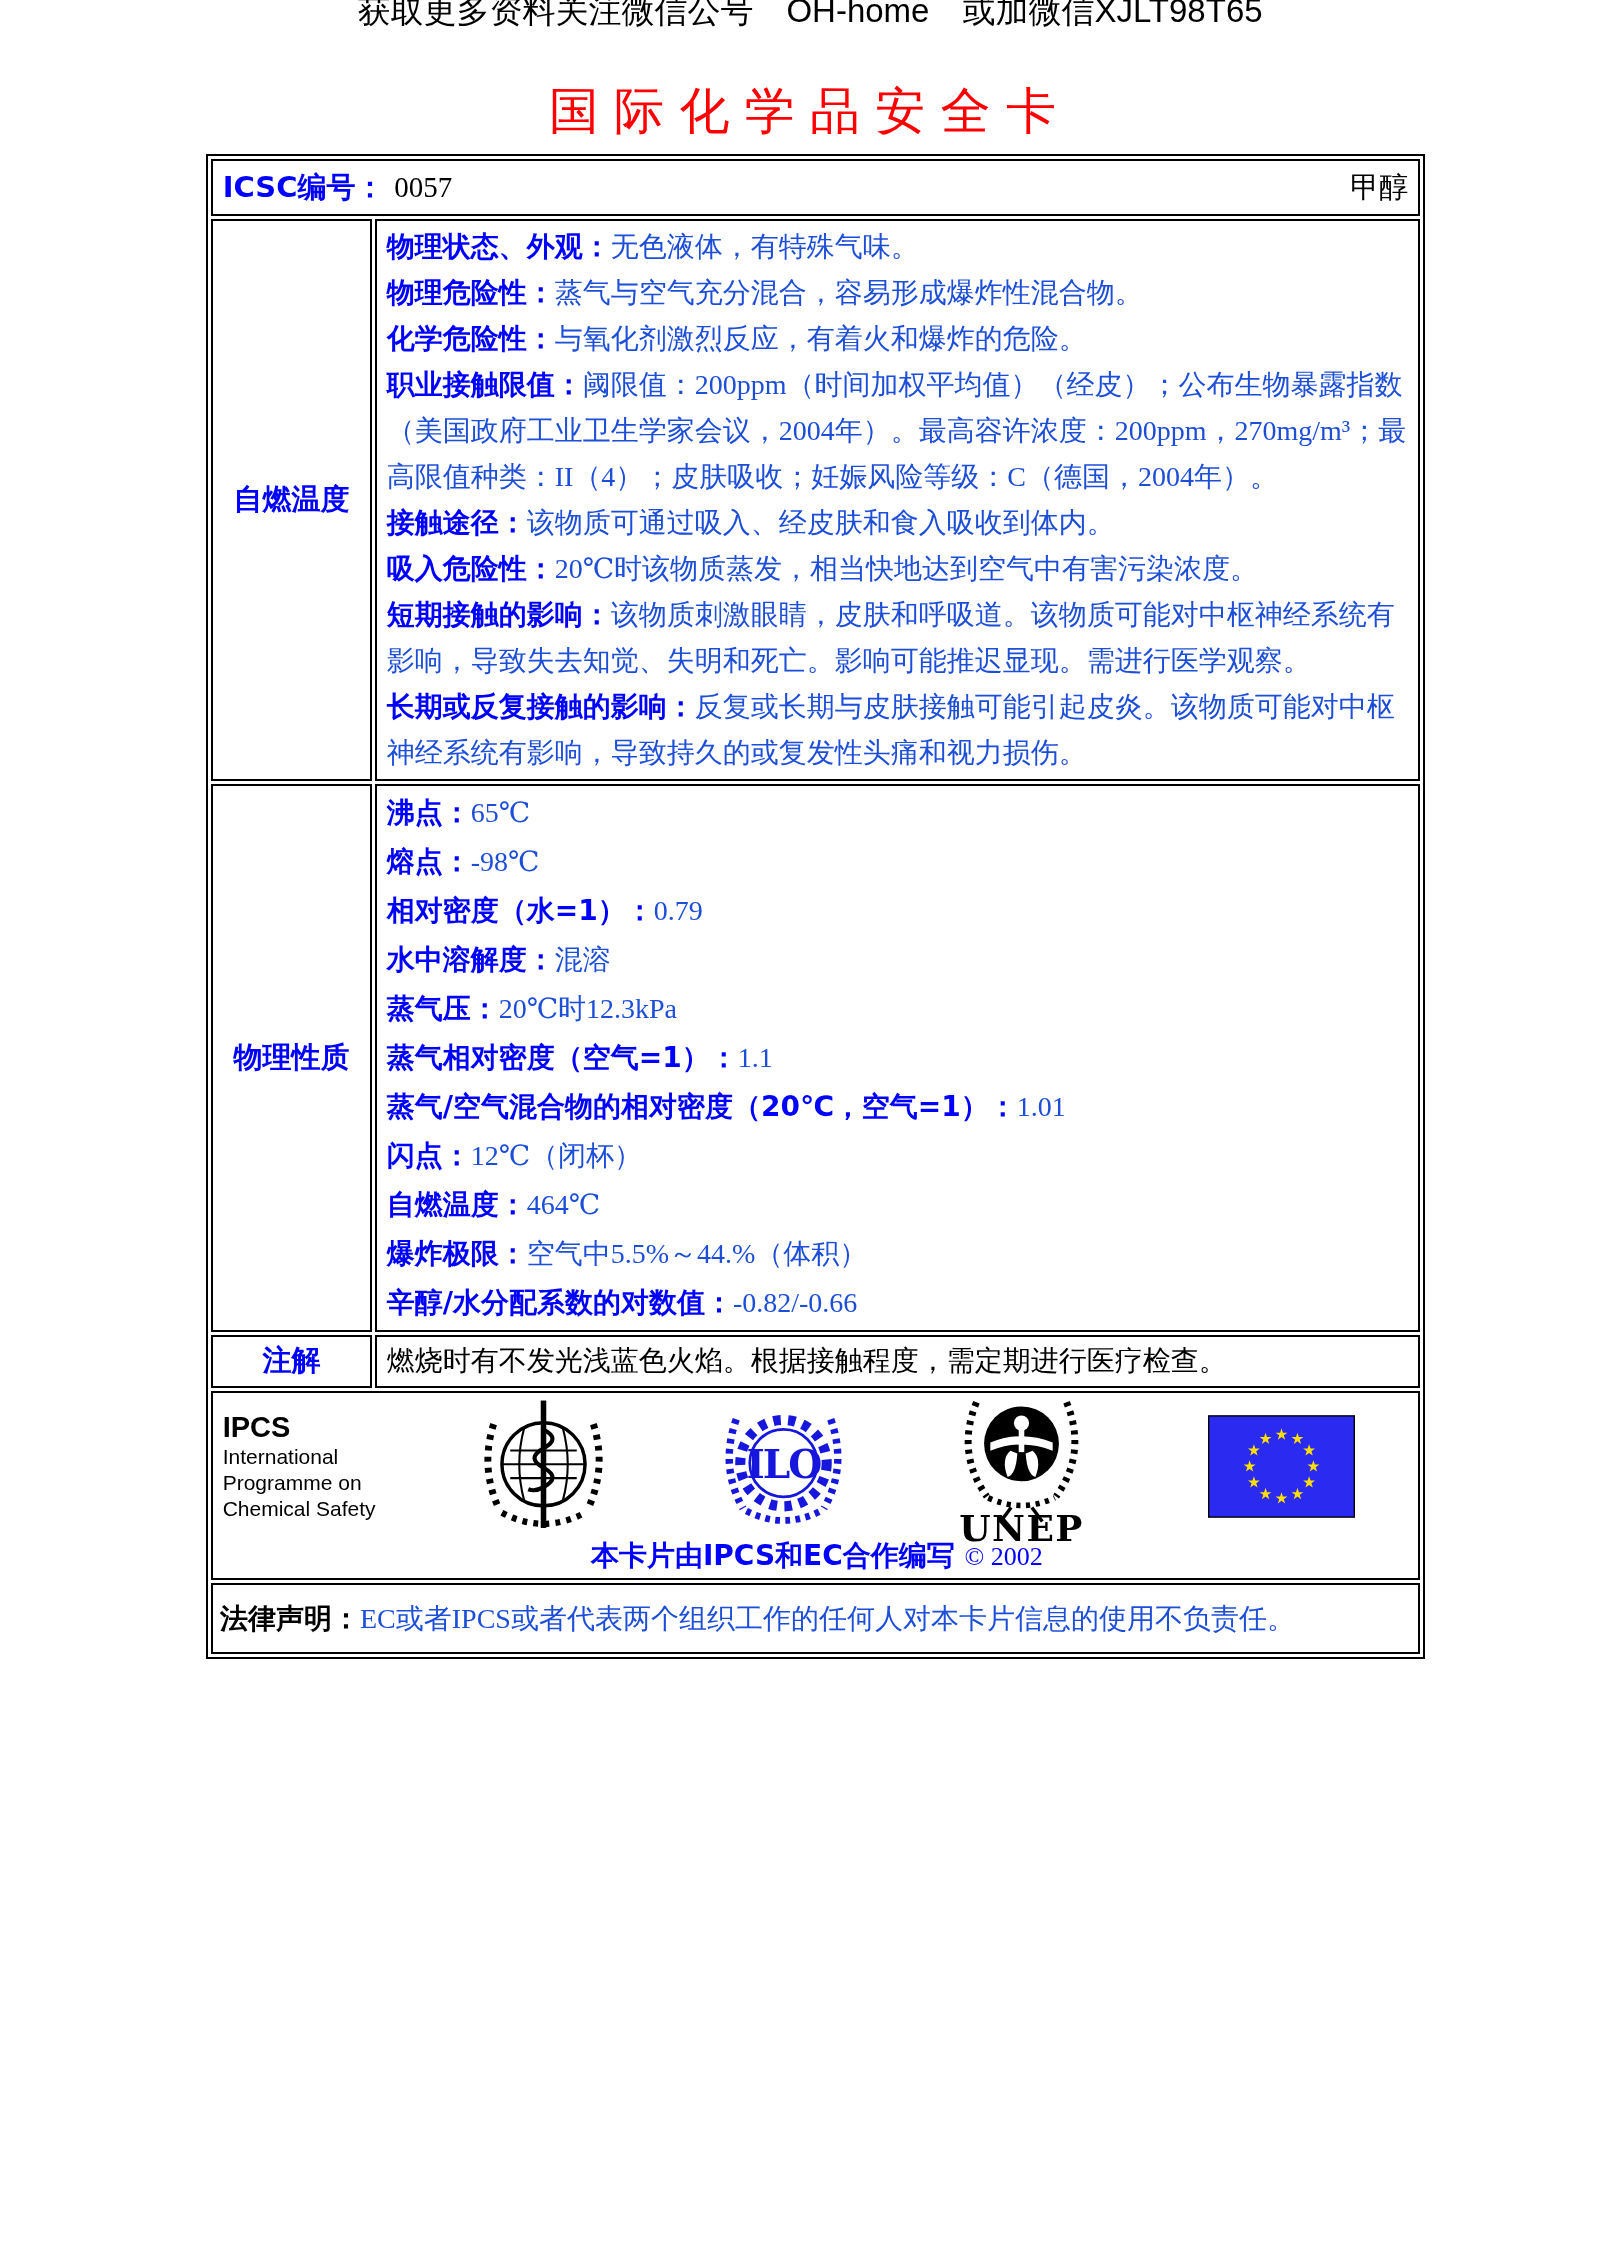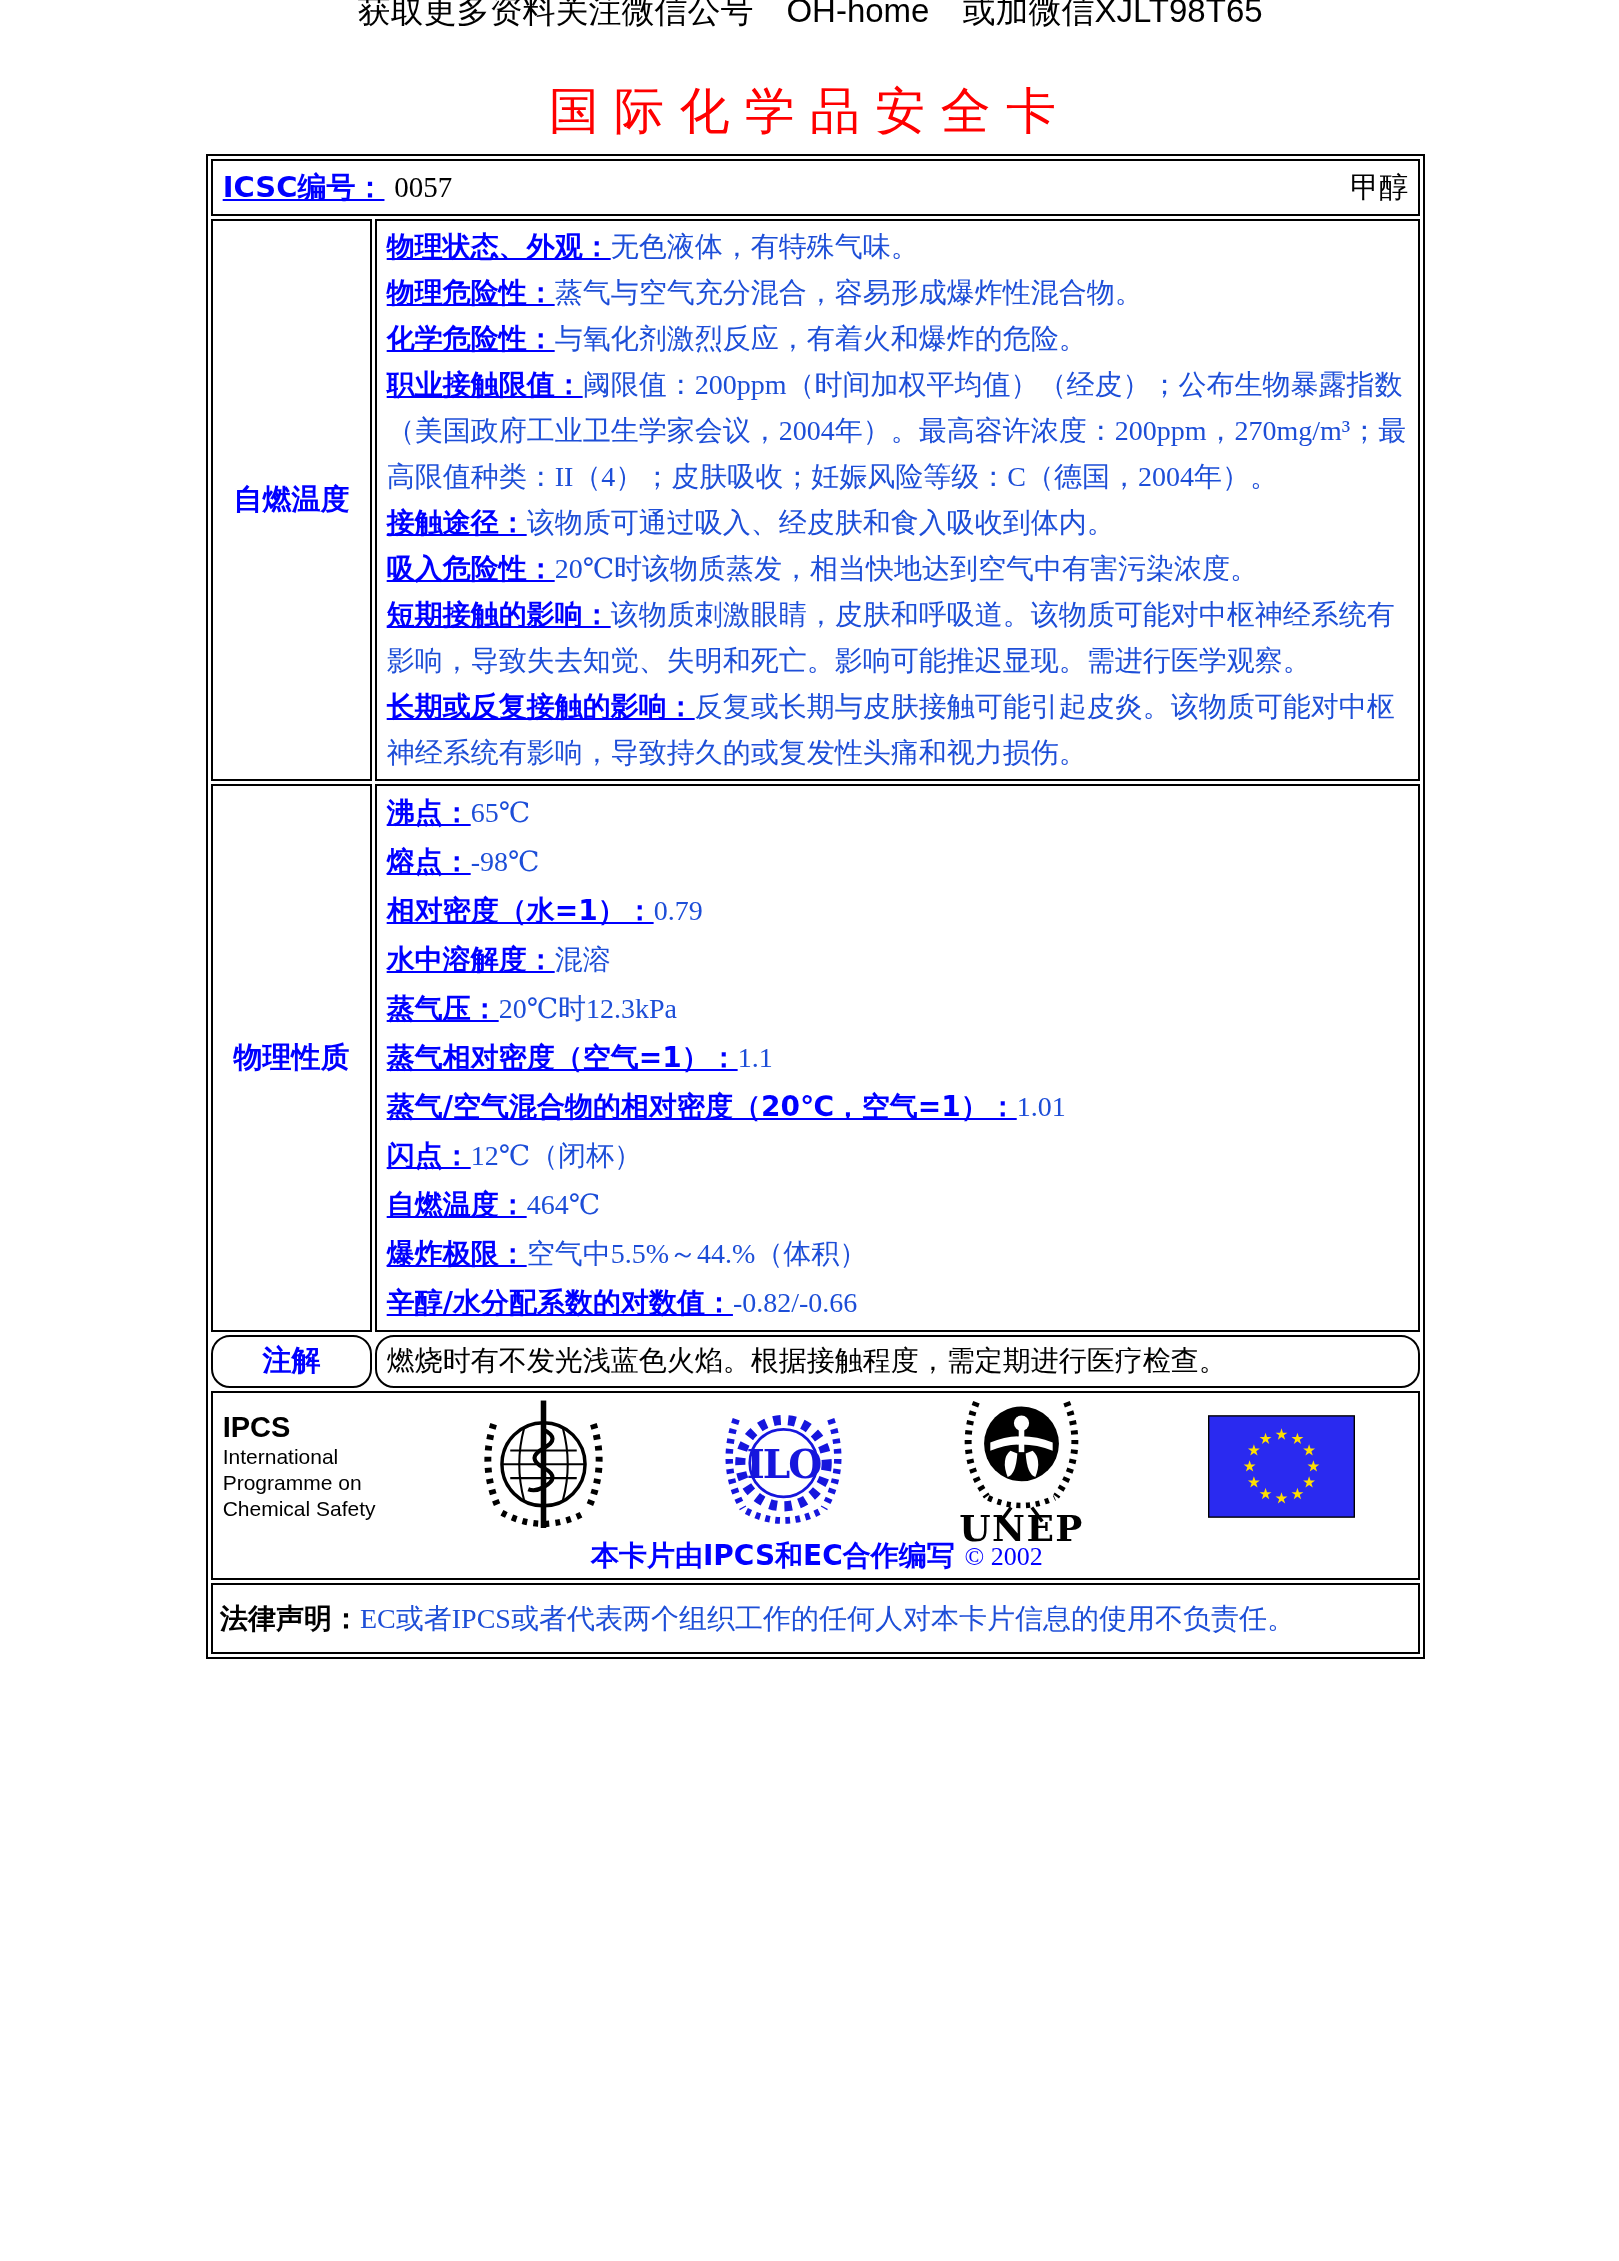--- a/index.html
+++ b/index.html
@@ -26,33 +26,32 @@
     text-align:center;color:#0000ff;font-weight:bold;font-size:29px;
     font-family:"DejaVu Sans","Liberation Sans",sans-serif;
   }
   td.content{padding:2.8px 9.7px;font-size:28px;}
   .line{display:block;}
   .imp .line{line-height:46px;}
   .phys .line{line-height:49px;}
   .lbl{
     color:#0000ff;font-weight:bold;
     font-family:"DejaVu Sans","Liberation Sans",sans-serif;
-    text-decoration:underline;
   }
   .val{color:#1d4ed8;}
   
   td.icsc-cell{height:53px;padding:0 9.7px;}
   .icsc-flex{display:flex;justify-content:space-between;align-items:center;}
   .icsc-left{display:flex;align-items:center;}
   .icsc-num{font-size:29px;margin-left:9.7px;}
   .chem-name{font-size:29px;}
   .icsc-lab{font-size:29px;}
   
   tr.env-row td{height:46px;}
-  tr.note-row td{height:43px;border-radius:19px;}
+  tr.note-row td{height:43px;}
   tr.addl-row td{height:44px;}
   
   td.logos-cell{height:175px;padding:4.2px 7px 2.8px 9.7px;vertical-align:top;margin-top:33px;}
   .logos-flex{display:flex;align-items:center;height:139px;}
   .ipcs-block{width:208px;font-family:"Liberation Sans","DejaVu Sans",sans-serif;}
   .ipcs-title{font-size:29px;font-weight:bold;}
   .ipcs-sub{font-size:21px;line-height:26px;}
   .logo{flex:0 0 auto;}
   .who-logo{margin-left:43px;}
   .ilo-logo{margin-left:103px;}

